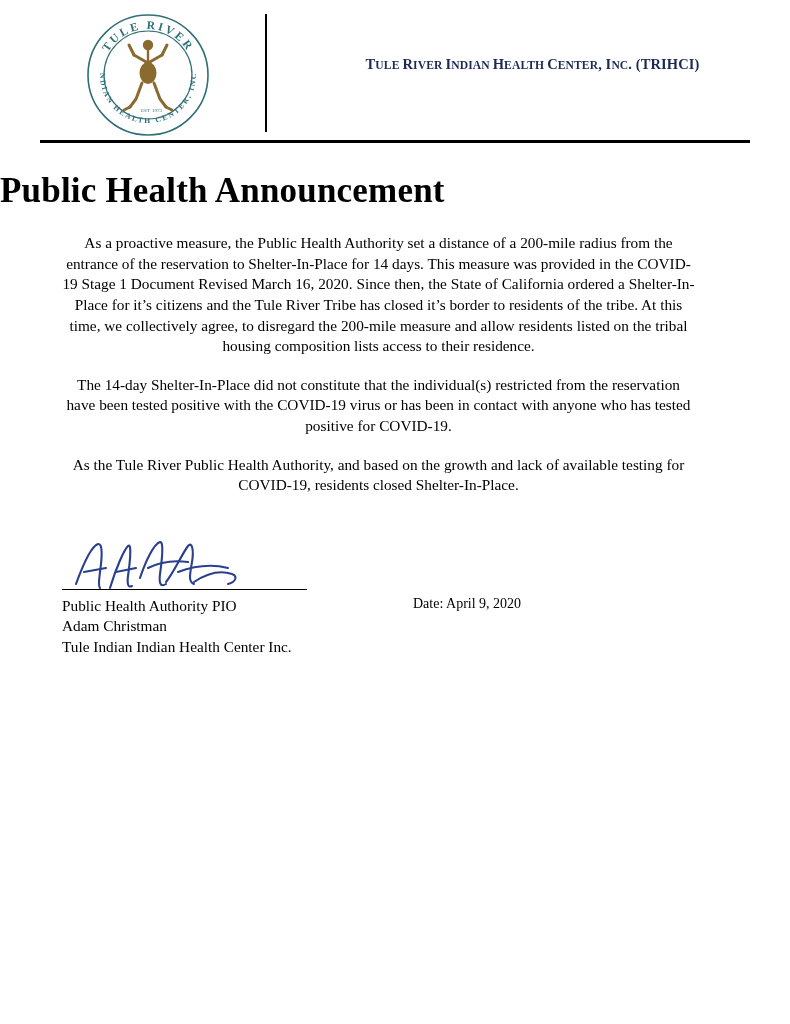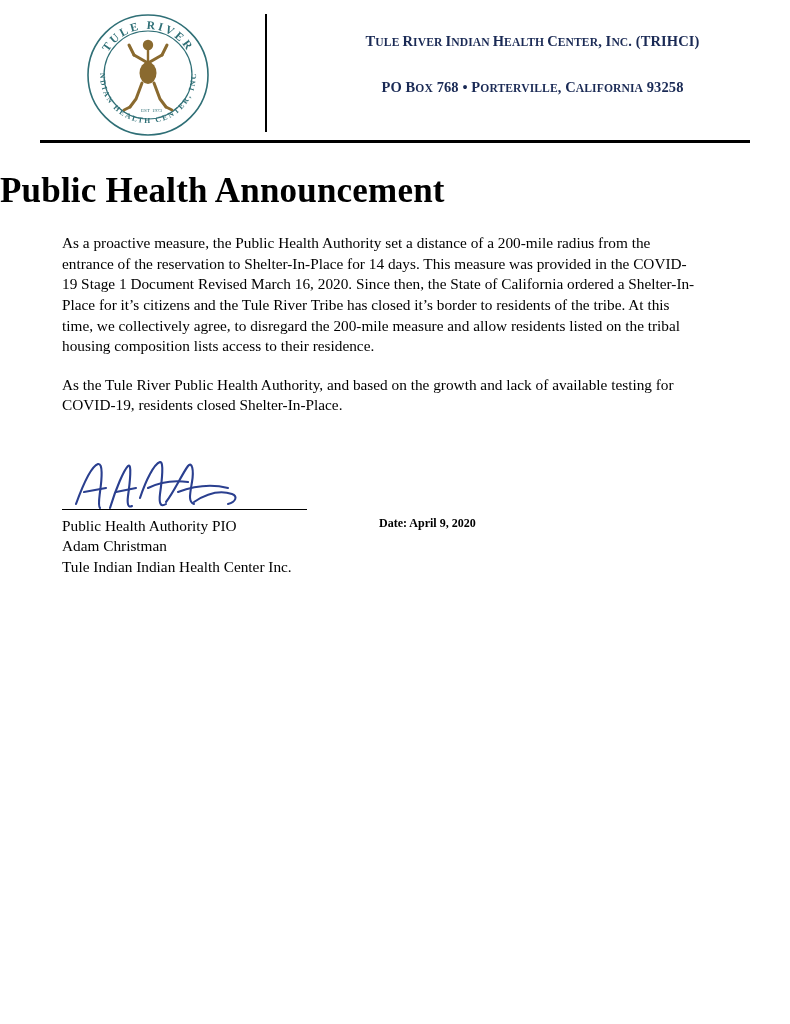--- a/index.html
+++ b/index.html
@@ -91,21 +91,21 @@
     margin: 28px 0 22px 0;
     font-family: "Liberation Serif", serif;
     letter-spacing: 0.2px;
   }
 
   
   .body-copy {
     padding: 0 95px 0 62px;
     font-size: 15.3px;
     line-height: 1.35;
-    text-align: left;
+    text-align: center;
   }
   .body-copy p {
     margin: 0 0 18px 0;
   }
 
   
   .sig-area {
     position: relative;
     margin-top: 40px;
     padding: 0 62px;
@@ -126,24 +126,23 @@
   }
   .sig-names {
     position: absolute;
     left: 62px;
     top: 60px;
     font-size: 15.3px;
     line-height: 1.33;
   }
   .sig-date {
     position: absolute;
-    left: 379px;
+    left: 413px;
     top: 60px;
-    font-size: 12px;
-    font-weight: bold;
+    font-size: 14px;
   }
 </style>
 </head>
 <body>
 
 <div class="page">
 
   <div class="letterhead">
 
     <div class="logo-cell">
@@ -179,32 +178,30 @@
         </svg>
       </div>
     </div>
 
     <div class="divider-vert"></div>
 
     <div class="address-cell">
       <div class="addr-line">
         <span class="big">T</span><span class="small">ULE </span><span class="big">R</span><span class="small">IVER </span><span class="big">I</span><span class="small">NDIAN </span><span class="big">H</span><span class="small">EALTH </span><span class="big">C</span><span class="small">ENTER</span><span class="big">, I</span><span class="small">NC</span><span class="big">. (TRIHCI)</span>
       </div>
-      <div class="addr-line">
-        <span class="big">PO B</span><span class="small">OX</span><span class="big"> 768 • P</span><span class="small">ORTERVILLE</span><span class="big">, C</span><span class="small">ALIFORNIA</span><span class="big">  93258</span>
-      </div>
     </div>
   </div>
 
   <div class="rule"></div>
 
   <div class="doc-title">Public Health Announcement</div>
 
   <div class="body-copy">
     <p>As a proactive measure, the Public Health Authority set a distance of a 200-mile radius from the entrance of the reservation to Shelter-In-Place for 14 days.  This measure was provided in the COVID-19 Stage 1 Document Revised March 16, 2020.  Since then, the State of California ordered a Shelter-In-Place for it’s citizens and the Tule River Tribe has closed it’s border to residents of the tribe.  At this time, we collectively agree, to disregard the 200-mile measure and allow residents listed on the tribal housing composition lists access to their residence.</p>
+    <p>The 14-day Shelter-In-Place did not constitute that the individual(s) restricted from the reservation have been tested positive with the COVID-19 virus or has been in contact with anyone who has tested positive for COVID-19.</p>
     <p>As the Tule River Public Health Authority, and based on the growth and lack of available testing for COVID-19, residents closed Shelter-In-Place.</p>
   </div>
 
   <div class="sig-area">
     <svg class="sig-svg" width="180" height="70" viewBox="0 0 180 70">
       <g fill="none" stroke="#2a3f8f" stroke-width="2.1" stroke-linecap="round" stroke-linejoin="round">
         <path d="M 6,52 C 14,30 22,14 28,12 C 33,11 32,26 30,40 C 29,48 28,54 30,56"></path>
         <path d="M 14,40 L 36,36"></path>
         <path d="M 40,56 C 46,36 54,18 58,14 C 62,10 60,30 58,44 C 57,52 58,56 62,54"></path>
         <path d="M 46,40 L 66,36"></path>

